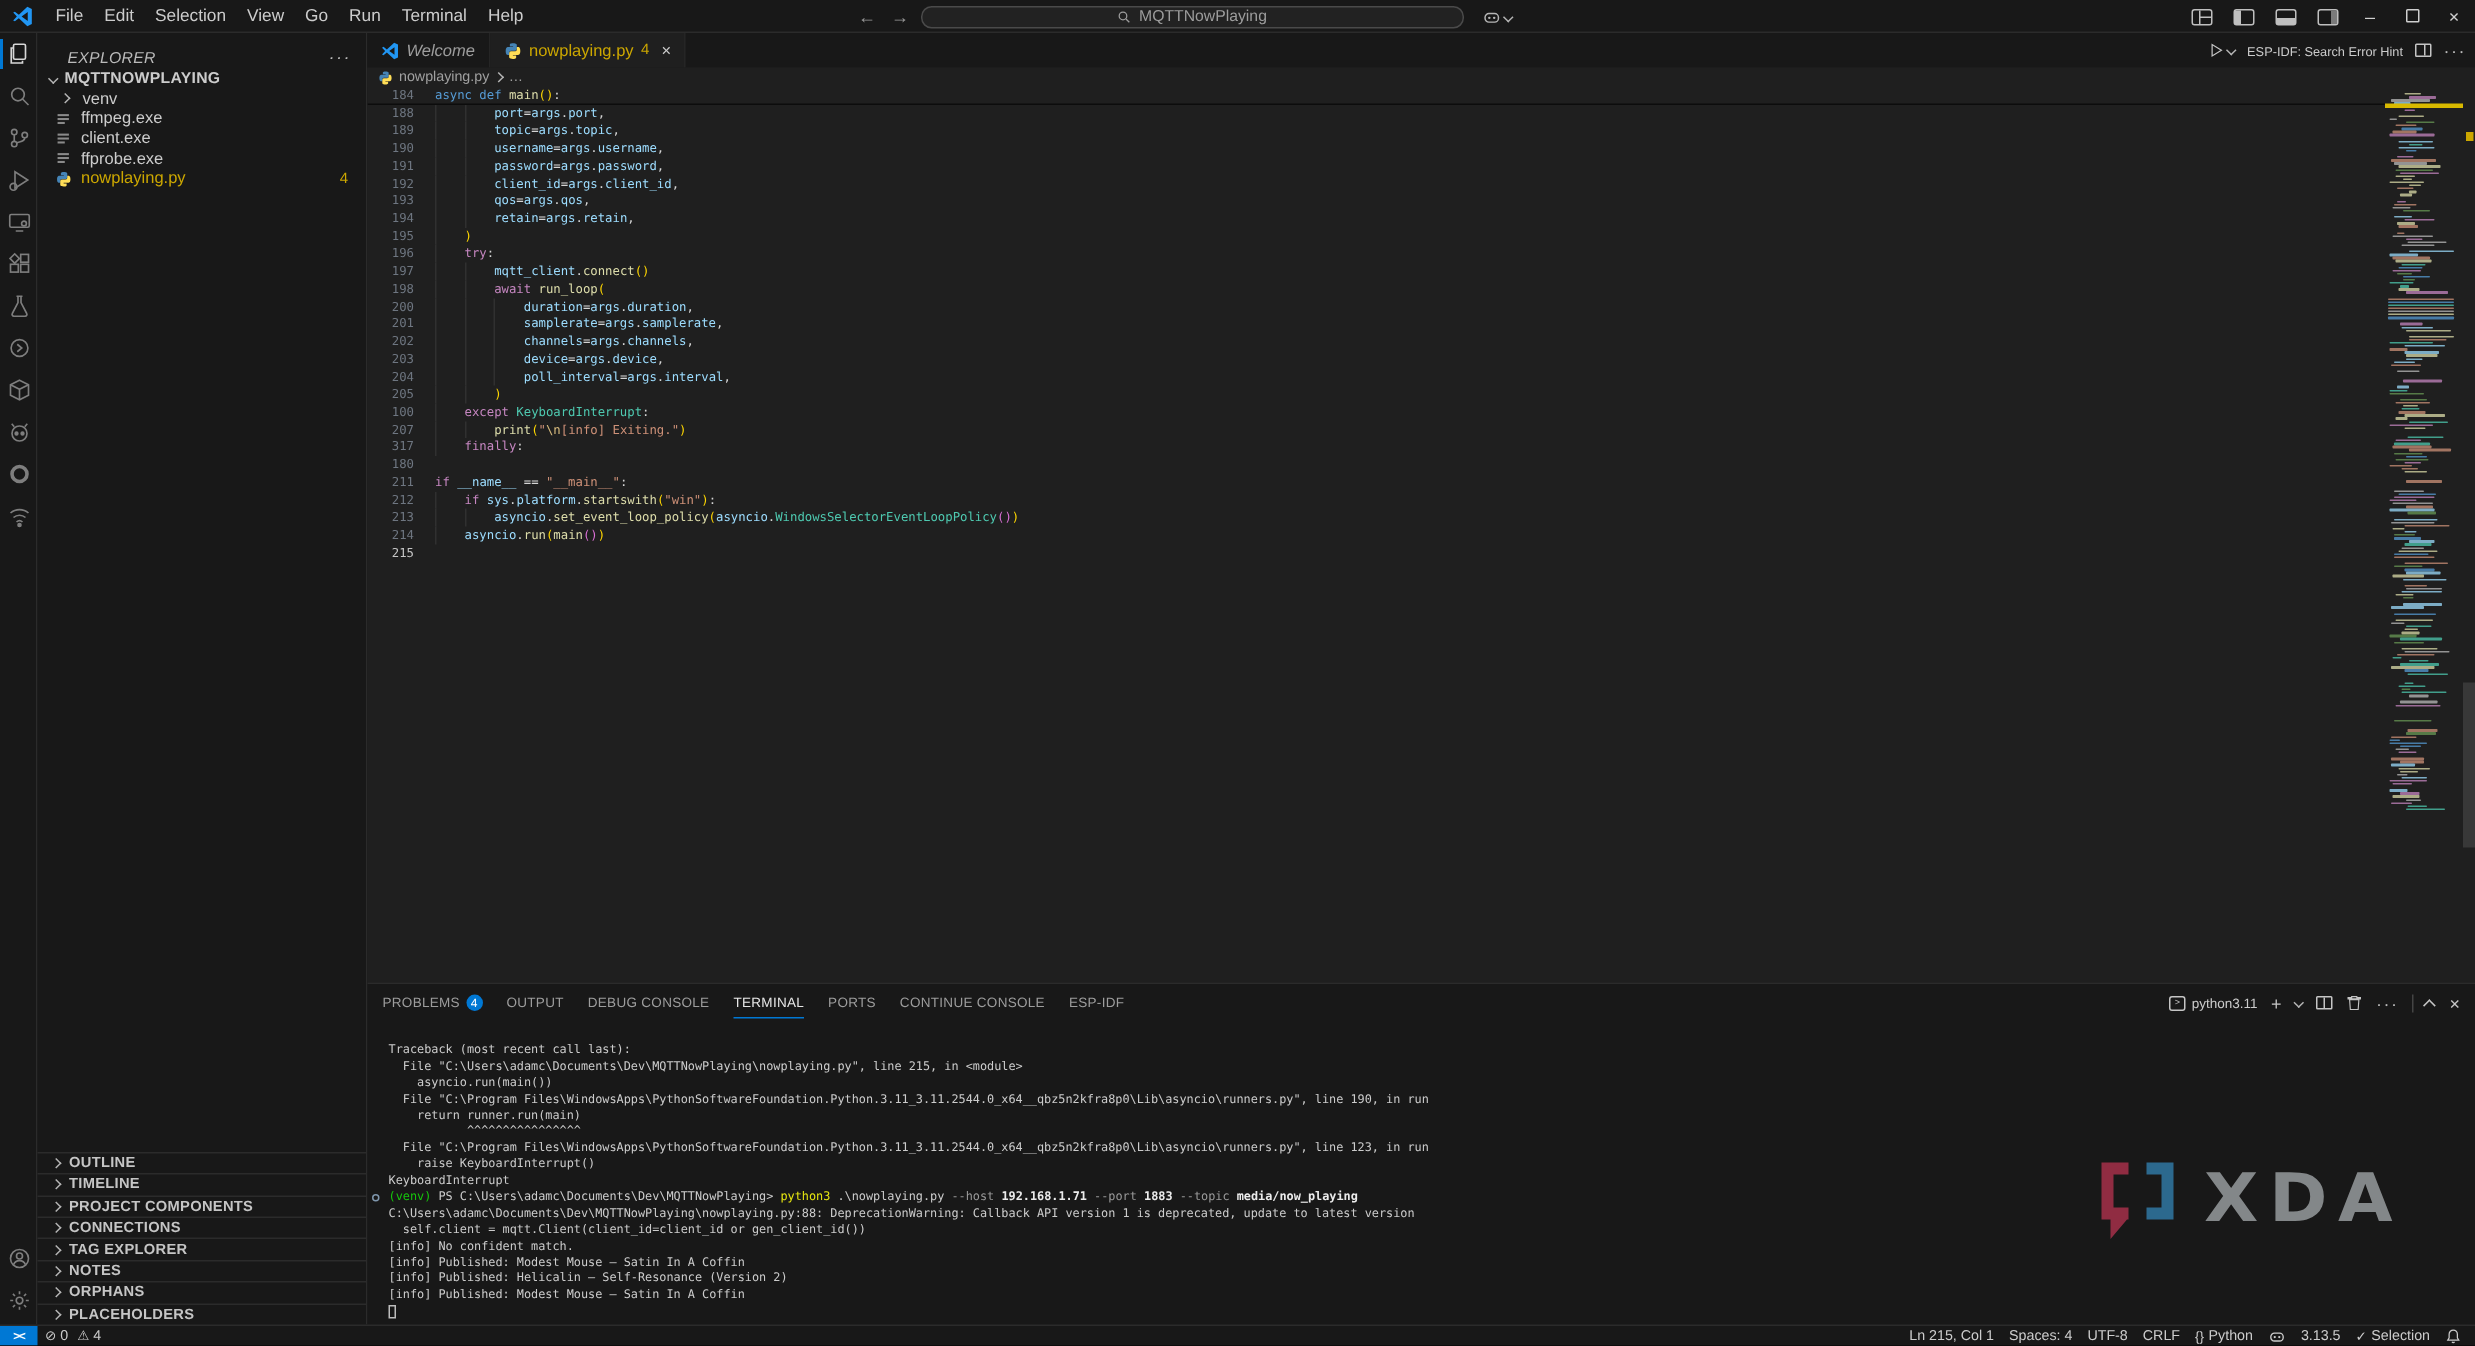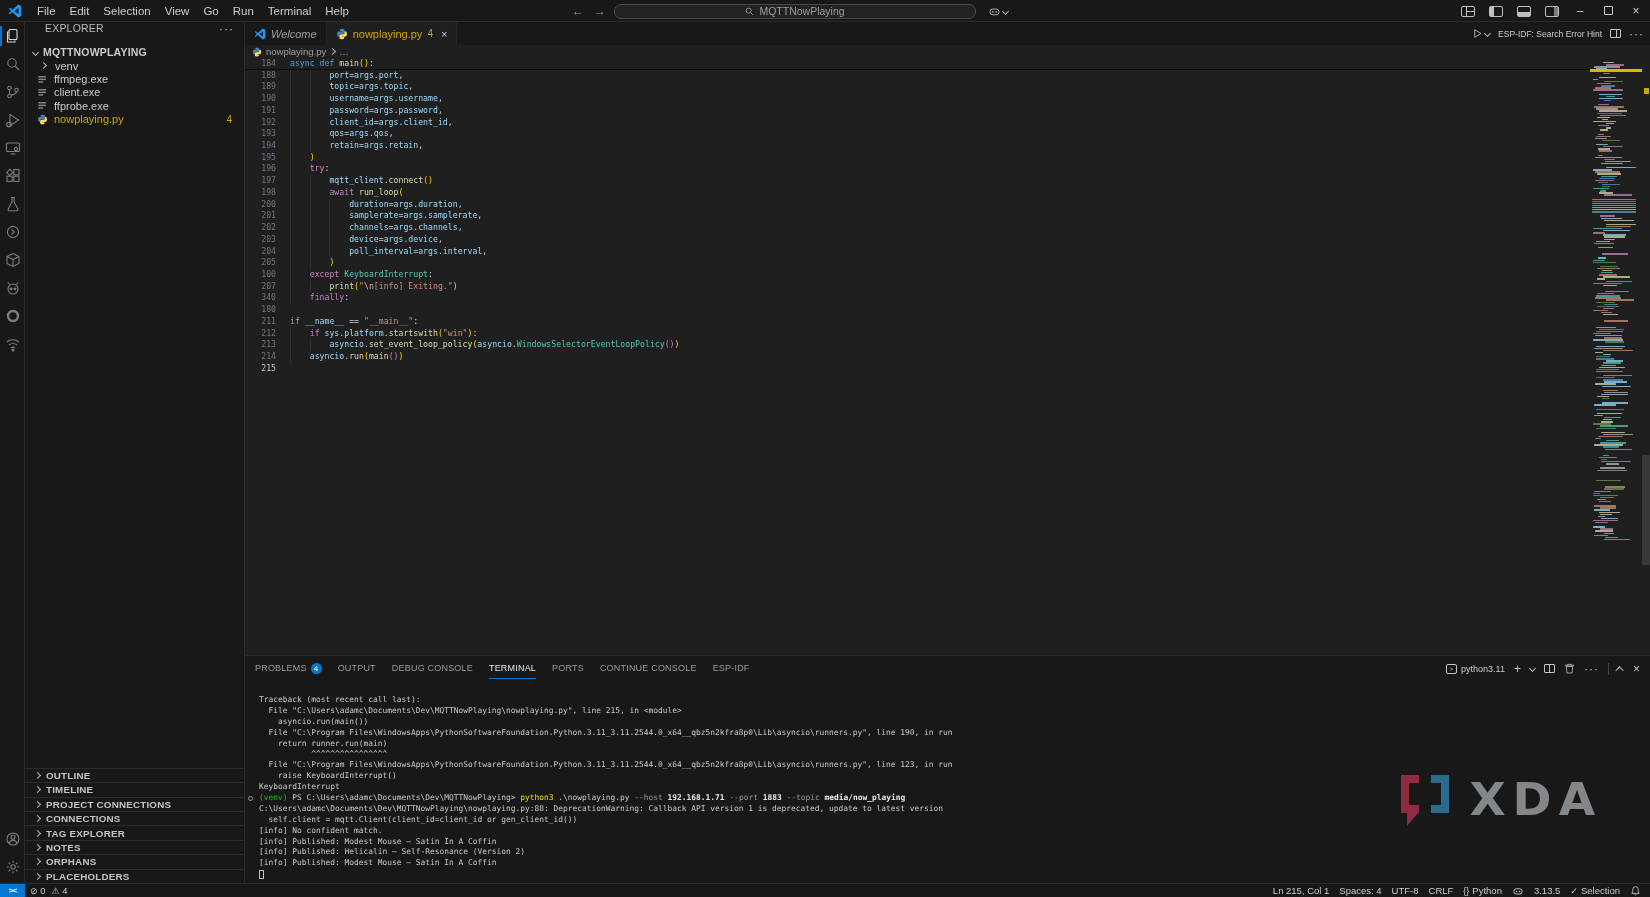--- a/index.html
+++ b/index.html
@@ -30,21 +30,21 @@
   
   .activitybar { position:absolute; left:0; top:22px; bottom:14px; width:25px; background:#181818; border-right:1px solid #2b2b2b; }
   .ab-item { width:25px; height:28px; display:flex; align-items:center; justify-content:center; position:relative; }
   .ab-item svg { width:16px; height:16px; stroke:#7e7e7e; fill:none; stroke-width:1.1; }
   .ab-item.active svg { stroke:#d7d7d7; }
   .ab-item.active::before { content:""; position:absolute; left:0; top:4px; bottom:4px; width:1.5px; background:#0078d4; }
   .ab-bottom { position:absolute; bottom:2px; left:0; }
 
   
   .sidebar { position:absolute; left:25px; top:22px; bottom:14px; width:220px; background:#181818; border-right:1px solid #2b2b2b; }
-  .sb-header { height:23px; display:flex; align-items:flex-start; justify-content:space-between; padding:0 10px 0 20px; }
+  .sb-header { height:23px; display:flex; align-items:flex-end; justify-content:space-between; padding:0 10px 0 20px;font-style:italic; }
   .sb-title { font-size:10.5px; color:#bbbbbb; letter-spacing:.2px; }
   .dots { color:#bbb; font-size:12px; letter-spacing:1px; }
   .sb-root { height:14px; display:flex; align-items:center; gap:5px; padding-left:8px; }
   .sb-root-label { font-size:10.5px; font-weight:bold; color:#cccccc; letter-spacing:.2px; }
   .chev { display:inline-block; width:5px; height:5px; border-right:1px solid #b5b5b5; border-bottom:1px solid #b5b5b5; }
   .chev.r { transform:rotate(-45deg); }
   .chev.d { transform:rotate(45deg); }
   .tree-row { height:13.4px; display:flex; align-items:center; gap:5px; padding-left:28px; font-size:11px; color:#cccccc; position:relative; }
   .tree-row .ficon { width:11px; height:11px; flex:0 0 auto; }
   .tree-row.warn { color:#cca700; }
@@ -317,21 +317,21 @@
         <div class="sb-section">
           <span class="chev r"></span>
           <span class="lbl">OUTLINE</span>
         </div>
         <div class="sb-section">
           <span class="chev r"></span>
           <span class="lbl">TIMELINE</span>
         </div>
         <div class="sb-section">
           <span class="chev r"></span>
-          <span class="lbl">PROJECT CONNECTIONS</span>
+          <span class="lbl">PROJECT COMPONENTS</span>
         </div>
         <div class="sb-section">
           <span class="chev r"></span>
           <span class="lbl">CONNECTIONS</span>
         </div>
         <div class="sb-section">
           <span class="chev r"></span>
           <span class="lbl">TAG EXPLORER</span>
         </div>
         <div class="sb-section">
@@ -404,21 +404,21 @@
           <div class="code-row"><span class="ln">197</span><span class="code-text" style="padding-left: 39.44px;"><span class="guide" style="left: 0px;"></span><span class="guide" style="left: 19.72px;"></span><span class="tk-var">mqtt_client</span><span class="tk-op">.</span><span class="tk-fn">connect</span><span class="tk-p1">()</span></span></div>
           <div class="code-row"><span class="ln">198</span><span class="code-text" style="padding-left: 39.44px;"><span class="guide" style="left: 0px;"></span><span class="guide" style="left: 19.72px;"></span><span class="tk-ctl">await </span><span class="tk-fn">run_loop</span><span class="tk-p1">(</span></span></div>
           <div class="code-row"><span class="ln">200</span><span class="code-text" style="padding-left: 59.16px;"><span class="guide" style="left: 0px;"></span><span class="guide" style="left: 19.72px;"></span><span class="guide" style="left: 39.44px;"></span><span class="tk-var">duration</span><span class="tk-op">=</span><span class="tk-var">args</span><span class="tk-op">.</span><span class="tk-var">duration</span><span class="tk-op">,</span></span></div>
           <div class="code-row"><span class="ln">201</span><span class="code-text" style="padding-left: 59.16px;"><span class="guide" style="left: 0px;"></span><span class="guide" style="left: 19.72px;"></span><span class="guide" style="left: 39.44px;"></span><span class="tk-var">samplerate</span><span class="tk-op">=</span><span class="tk-var">args</span><span class="tk-op">.</span><span class="tk-var">samplerate</span><span class="tk-op">,</span></span></div>
           <div class="code-row"><span class="ln">202</span><span class="code-text" style="padding-left: 59.16px;"><span class="guide" style="left: 0px;"></span><span class="guide" style="left: 19.72px;"></span><span class="guide" style="left: 39.44px;"></span><span class="tk-var">channels</span><span class="tk-op">=</span><span class="tk-var">args</span><span class="tk-op">.</span><span class="tk-var">channels</span><span class="tk-op">,</span></span></div>
           <div class="code-row"><span class="ln">203</span><span class="code-text" style="padding-left: 59.16px;"><span class="guide" style="left: 0px;"></span><span class="guide" style="left: 19.72px;"></span><span class="guide" style="left: 39.44px;"></span><span class="tk-var">device</span><span class="tk-op">=</span><span class="tk-var">args</span><span class="tk-op">.</span><span class="tk-var">device</span><span class="tk-op">,</span></span></div>
           <div class="code-row"><span class="ln">204</span><span class="code-text" style="padding-left: 59.16px;"><span class="guide" style="left: 0px;"></span><span class="guide" style="left: 19.72px;"></span><span class="guide" style="left: 39.44px;"></span><span class="tk-var">poll_interval</span><span class="tk-op">=</span><span class="tk-var">args</span><span class="tk-op">.</span><span class="tk-var">interval</span><span class="tk-op">,</span></span></div>
           <div class="code-row"><span class="ln">205</span><span class="code-text" style="padding-left: 39.44px;"><span class="guide" style="left: 0px;"></span><span class="guide" style="left: 19.72px;"></span><span class="tk-p1">)</span></span></div>
           <div class="code-row"><span class="ln">100</span><span class="code-text" style="padding-left: 19.72px;"><span class="guide" style="left: 0px;"></span><span class="tk-ctl">except </span><span class="tk-cls">KeyboardInterrupt</span><span class="tk-op">:</span></span></div>
           <div class="code-row"><span class="ln">207</span><span class="code-text" style="padding-left: 39.44px;"><span class="guide" style="left: 0px;"></span><span class="guide" style="left: 19.72px;"></span><span class="tk-fn">print</span><span class="tk-p1">(</span><span class="tk-str">"</span><span class="tk-esc">\n</span><span class="tk-str">[info] Exiting."</span><span class="tk-p1">)</span></span></div>
-          <div class="code-row"><span class="ln">340</span><span class="code-text" style="padding-left: 19.72px;"><span class="guide" style="left: 0px;"></span><span class="tk-ctl">finally</span><span class="tk-op">:</span></span></div>
+          <div class="code-row"><span class="ln">317</span><span class="code-text" style="padding-left: 19.72px;"><span class="guide" style="left: 0px;"></span><span class="tk-ctl">finally</span><span class="tk-op">:</span></span></div>
           <div class="code-row"><span class="ln">180</span><span class="code-text" style="padding-left: 0px;"></span></div>
           <div class="code-row"><span class="ln">211</span><span class="code-text" style="padding-left: 0px;"><span class="tk-ctl">if </span><span class="tk-var">__name__</span><span class="tk-op"> == </span><span class="tk-str">"__main__"</span><span class="tk-op">:</span></span></div>
           <div class="code-row"><span class="ln">212</span><span class="code-text" style="padding-left: 19.72px;"><span class="guide" style="left: 0px;"></span><span class="tk-ctl">if </span><span class="tk-var">sys</span><span class="tk-op">.</span><span class="tk-var">platform</span><span class="tk-op">.</span><span class="tk-fn">startswith</span><span class="tk-p1">(</span><span class="tk-str">"win"</span><span class="tk-p1">)</span><span class="tk-op">:</span></span></div>
           <div class="code-row"><span class="ln">213</span><span class="code-text" style="padding-left: 39.44px;"><span class="guide" style="left: 0px;"></span><span class="guide" style="left: 19.72px;"></span><span class="tk-var">asyncio</span><span class="tk-op">.</span><span class="tk-fn">set_event_loop_policy</span><span class="tk-p1">(</span><span class="tk-var">asyncio</span><span class="tk-op">.</span><span class="tk-cls">WindowsSelectorEventLoopPolicy</span><span class="tk-p2">()</span><span class="tk-p1">)</span></span></div>
           <div class="code-row"><span class="ln">214</span><span class="code-text" style="padding-left: 19.72px;"><span class="guide" style="left: 0px;"></span><span class="tk-var">asyncio</span><span class="tk-op">.</span><span class="tk-fn">run</span><span class="tk-p1">(</span><span class="tk-fn">main</span><span class="tk-p2">()</span><span class="tk-p1">)</span></span></div>
           <div class="code-row"><span class="ln cur">215</span><span class="code-text" style="padding-left: 0px;"></span></div>
         </div>
       <div class="minimap" id="minimap">
           <div class="mm-line" style="top: 4.1px; left: 13px; width: 11px; background: rgb(220, 220, 170);"></div>
           <div class="mm-line" style="top: 6.2px; left: 16px; width: 18px; background: rgb(197, 134, 192);"></div>

